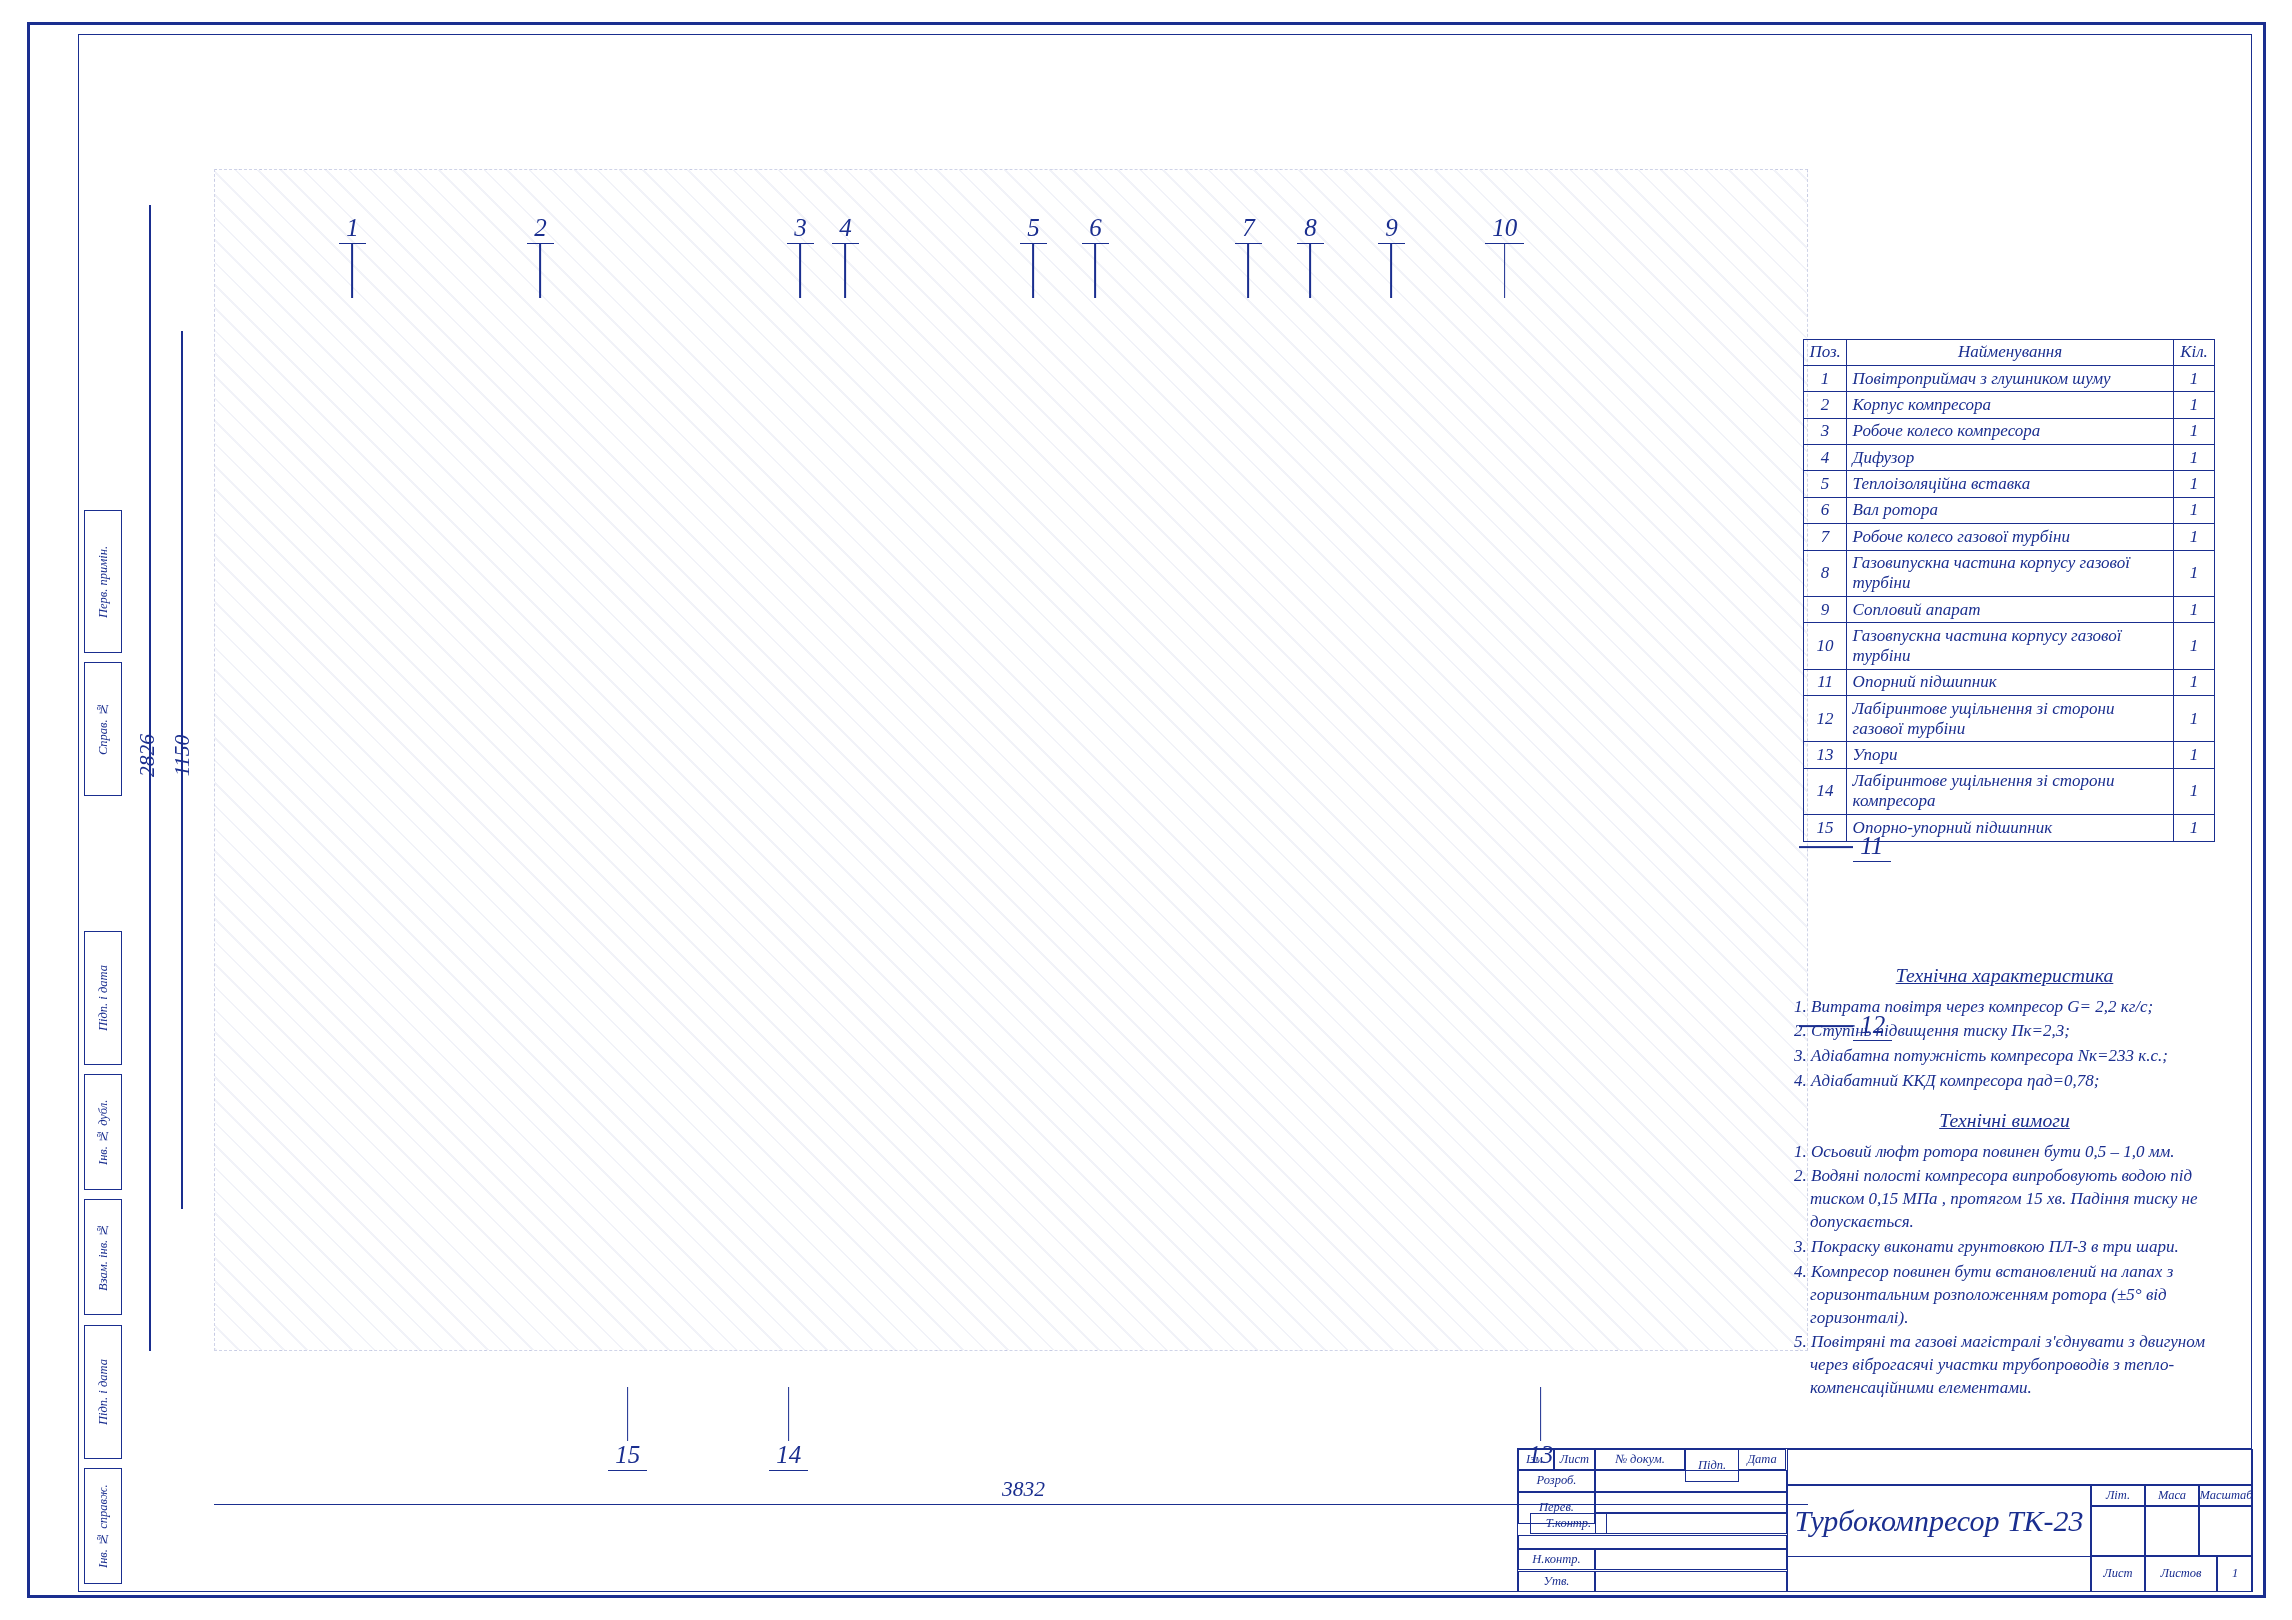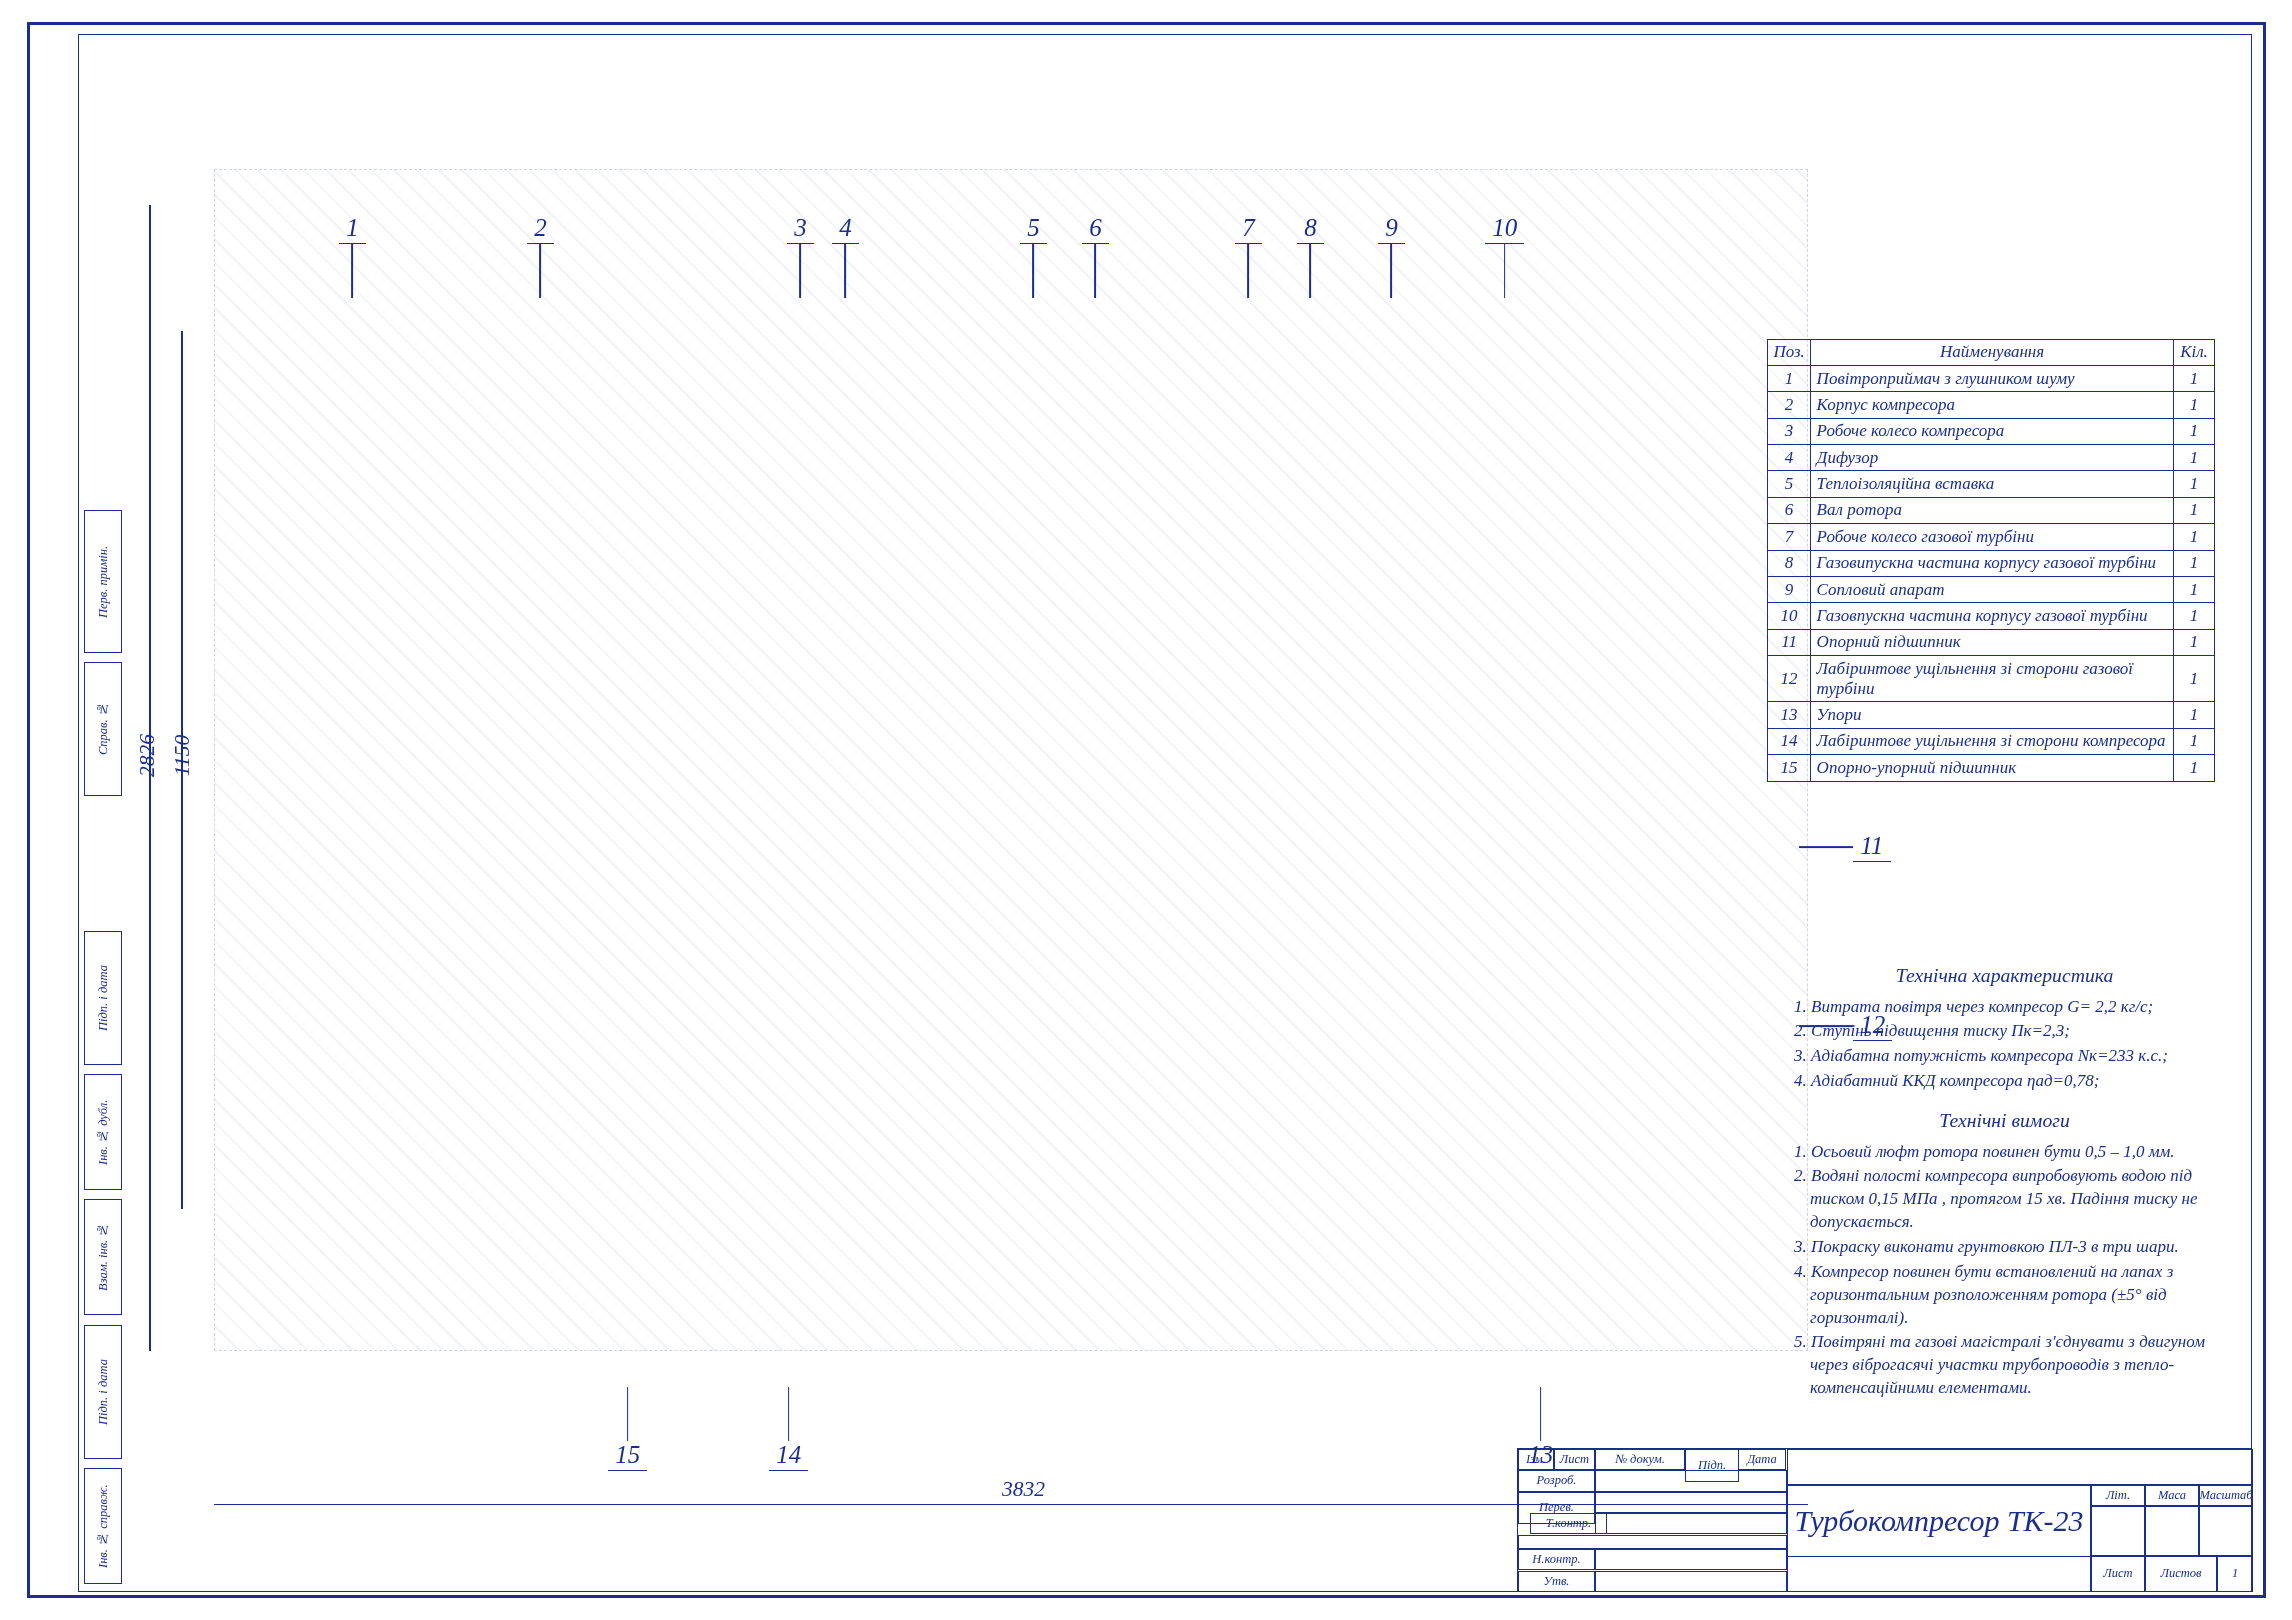--- a/index.html
+++ b/index.html
@@ -86,21 +86,21 @@
   }
   .dim-line-v {
     position: absolute;
     width: 1.8px; background: #1a2e8f;
   }
   
   .parts-table {
     position: absolute;
     right: 36px; top: 304px;
     border-collapse: collapse;
-    width: 448px;
+    width: 412px;
   }
   .parts-table th, .parts-table td {
     border: 1.3px solid #1a2e8f;
     font-size: 17px;
     font-style: italic;
     padding: 2.7px 5.4px;
     vertical-align: middle;
   }
   .parts-table th { font-weight: normal; text-align: center; }
   .parts-table td.pos { width: 41px; text-align: center; }
@@ -110,20 +110,21 @@
   .tech-block {
     position: absolute;
     right: 36px; top: 913px;
     width: 421px;
     font-style: italic;
   }
   .tech-block h3 {
     font-size: 19.7px;
     font-weight: normal;
     text-align: center;
+    text-decoration: underline;
     margin: 16px 0 9px;
   }
   .tech-block p {
     font-size: 17px;
     line-height: 1.35;
     margin: 1.8px 0;
     text-indent: -16px;
     padding-left: 16px;
   }
   

